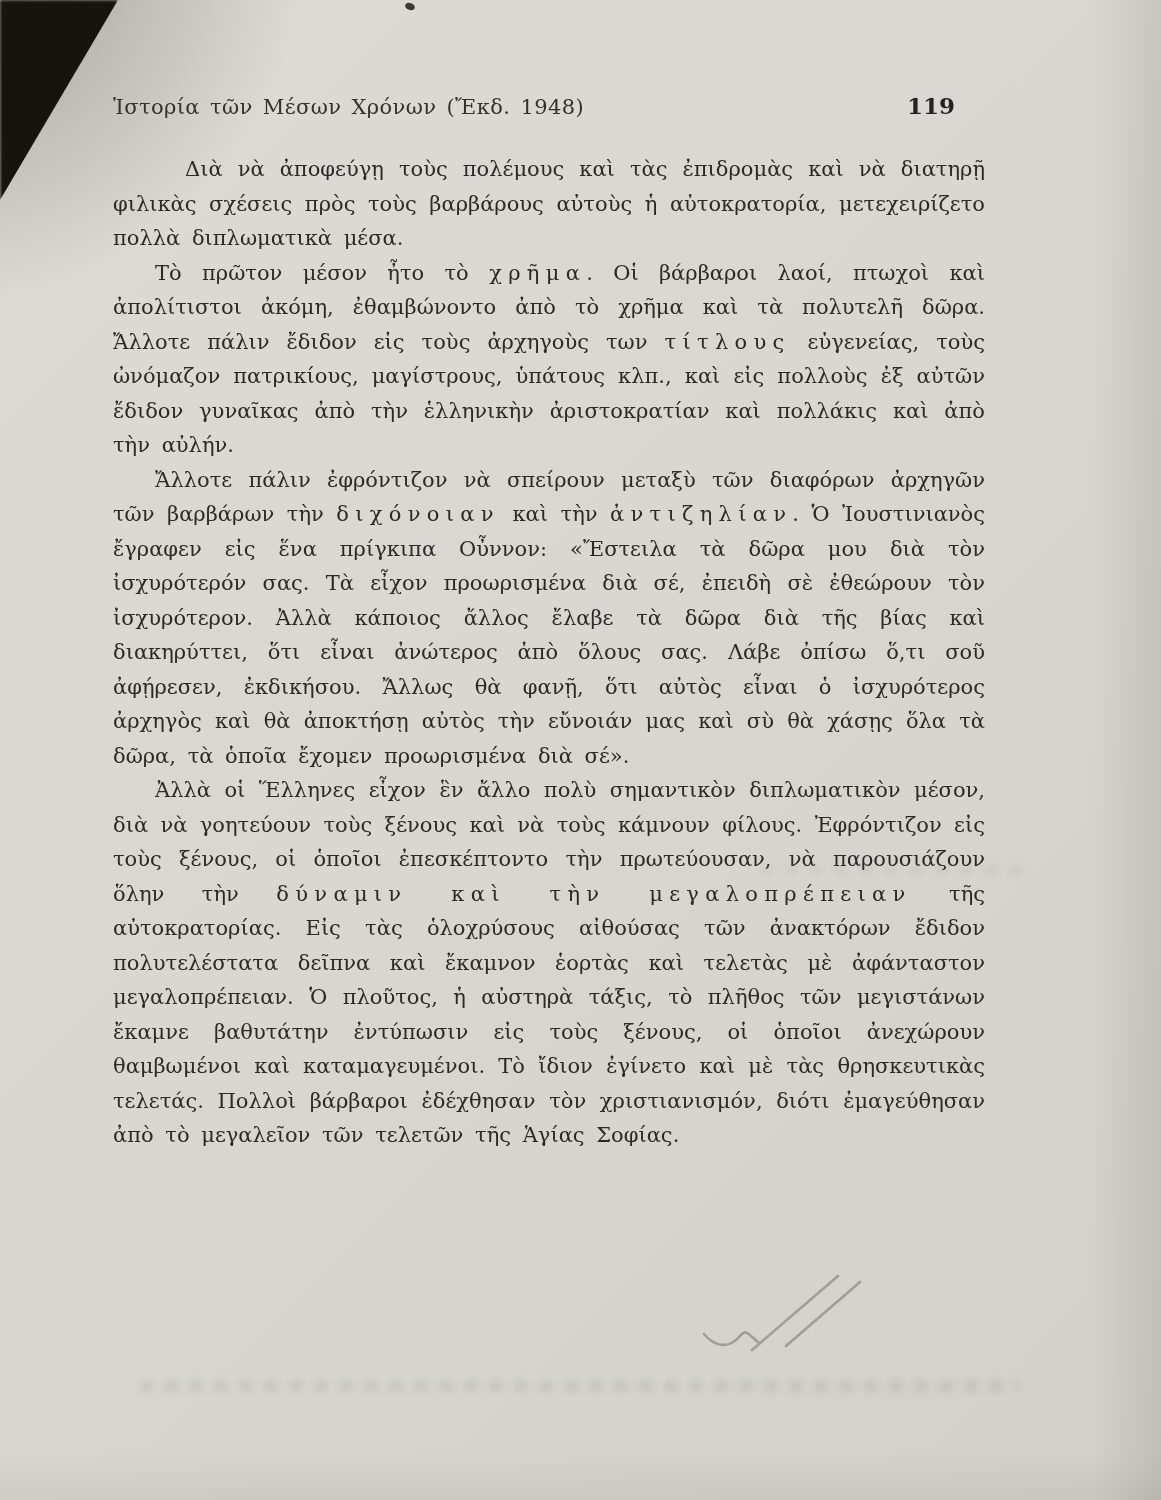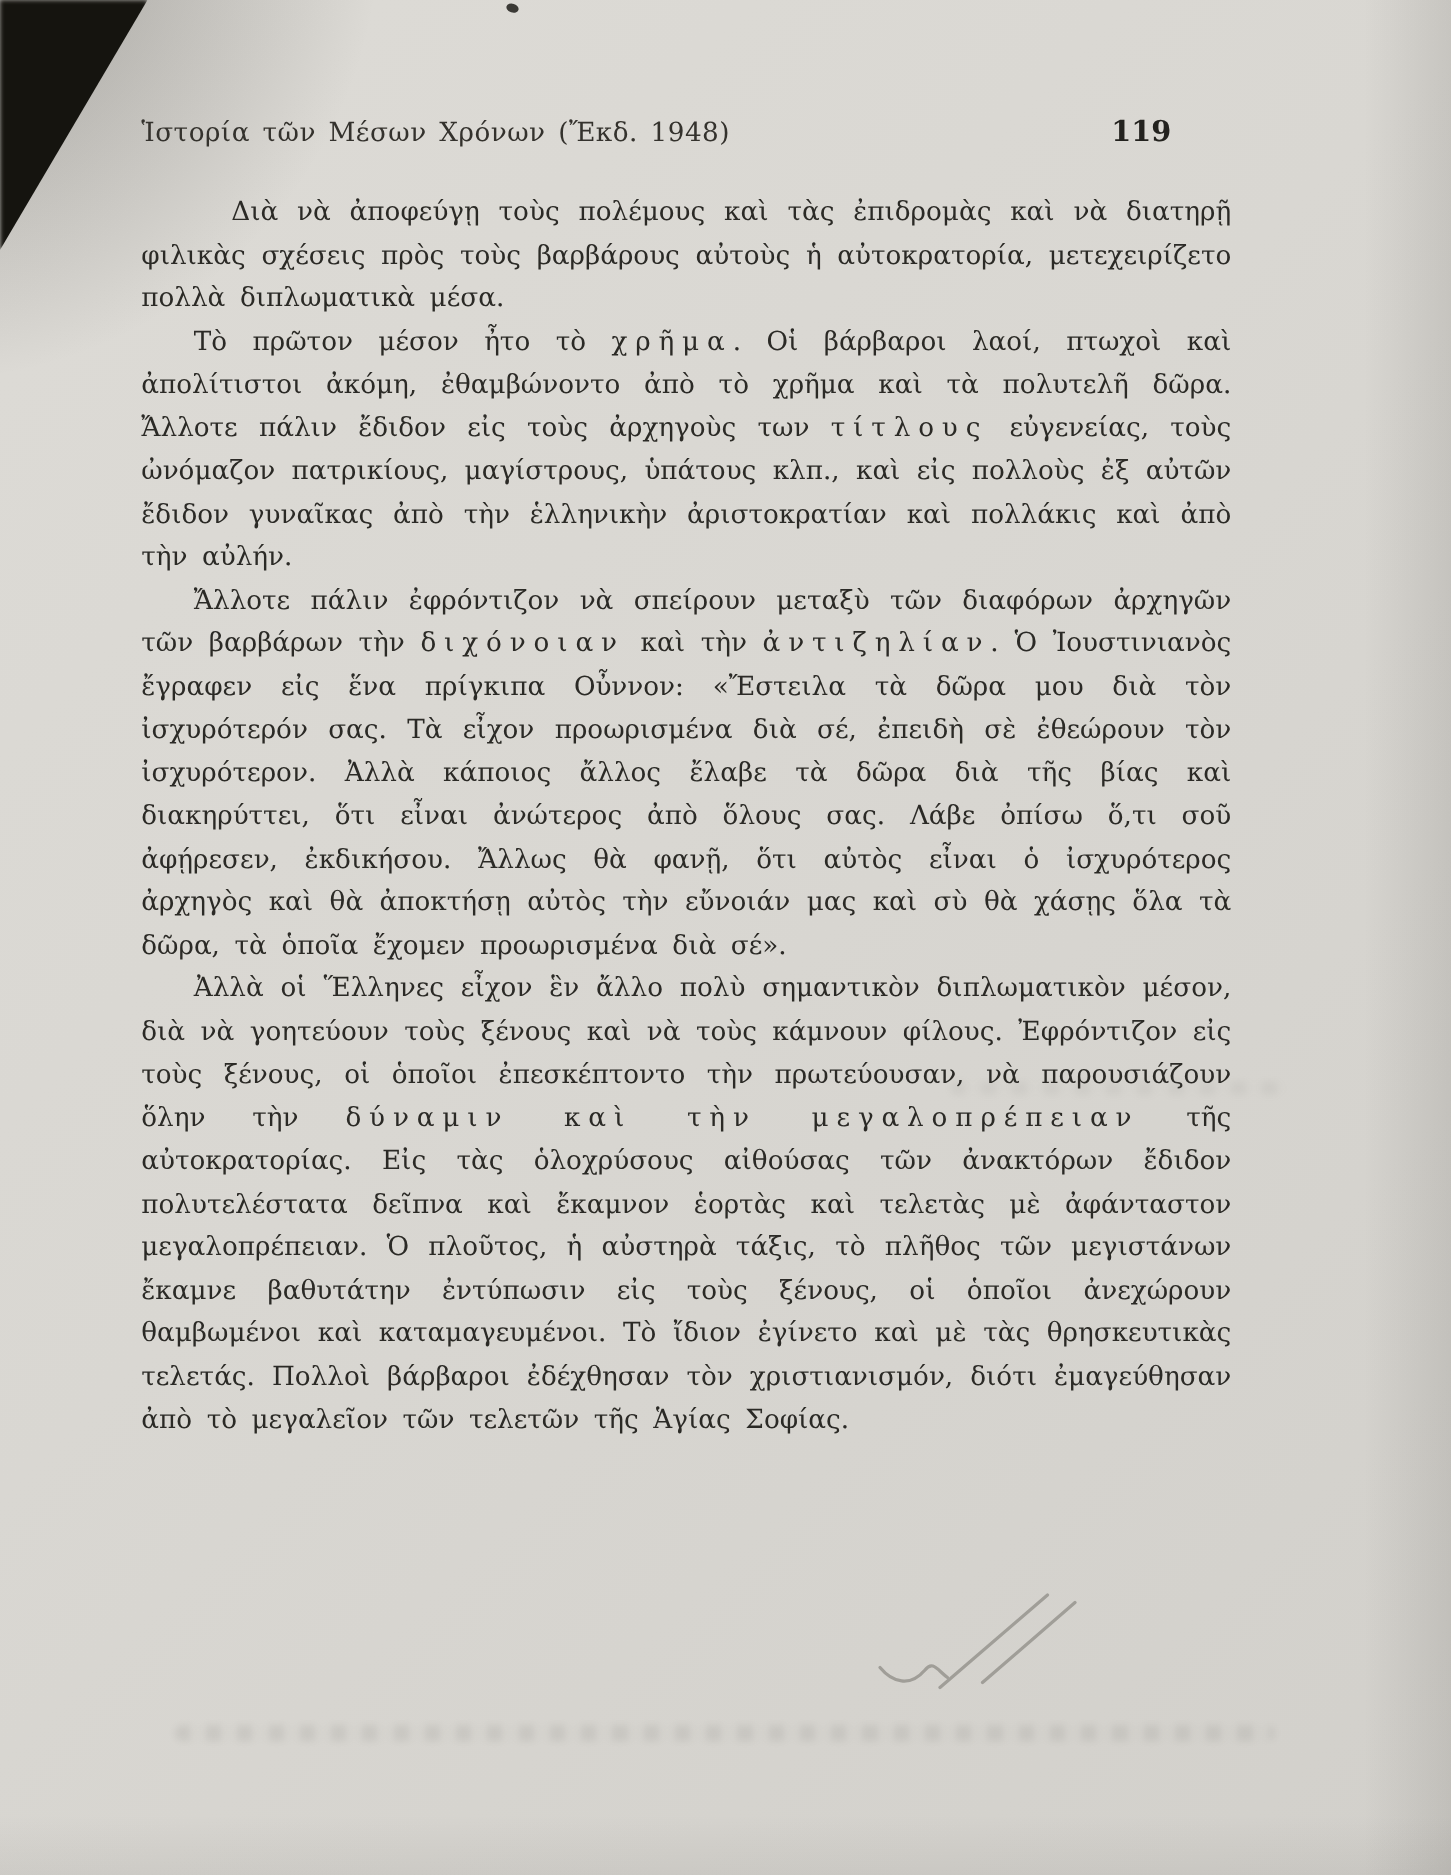--- a/index.html
+++ b/index.html
@@ -93,21 +93,21 @@
   .running-title {
     font-size: 21px;
     letter-spacing: 0.4px;
     color: #34322d;
     word-spacing: 3px;
   }
   .page-number {
     font-size: 23px;
     font-weight: bold;
     color: #23221e;
-    margin-right: 48px;
+    margin-right: 30px;
   }
   .page-body {
     position: absolute;
     top: 152px; left: 113px;
     width: 872px;
     font-size: 21px;
     line-height: 34.5px;
     text-align: justify;
     word-spacing: 5px;
     color: #2b2a26;

